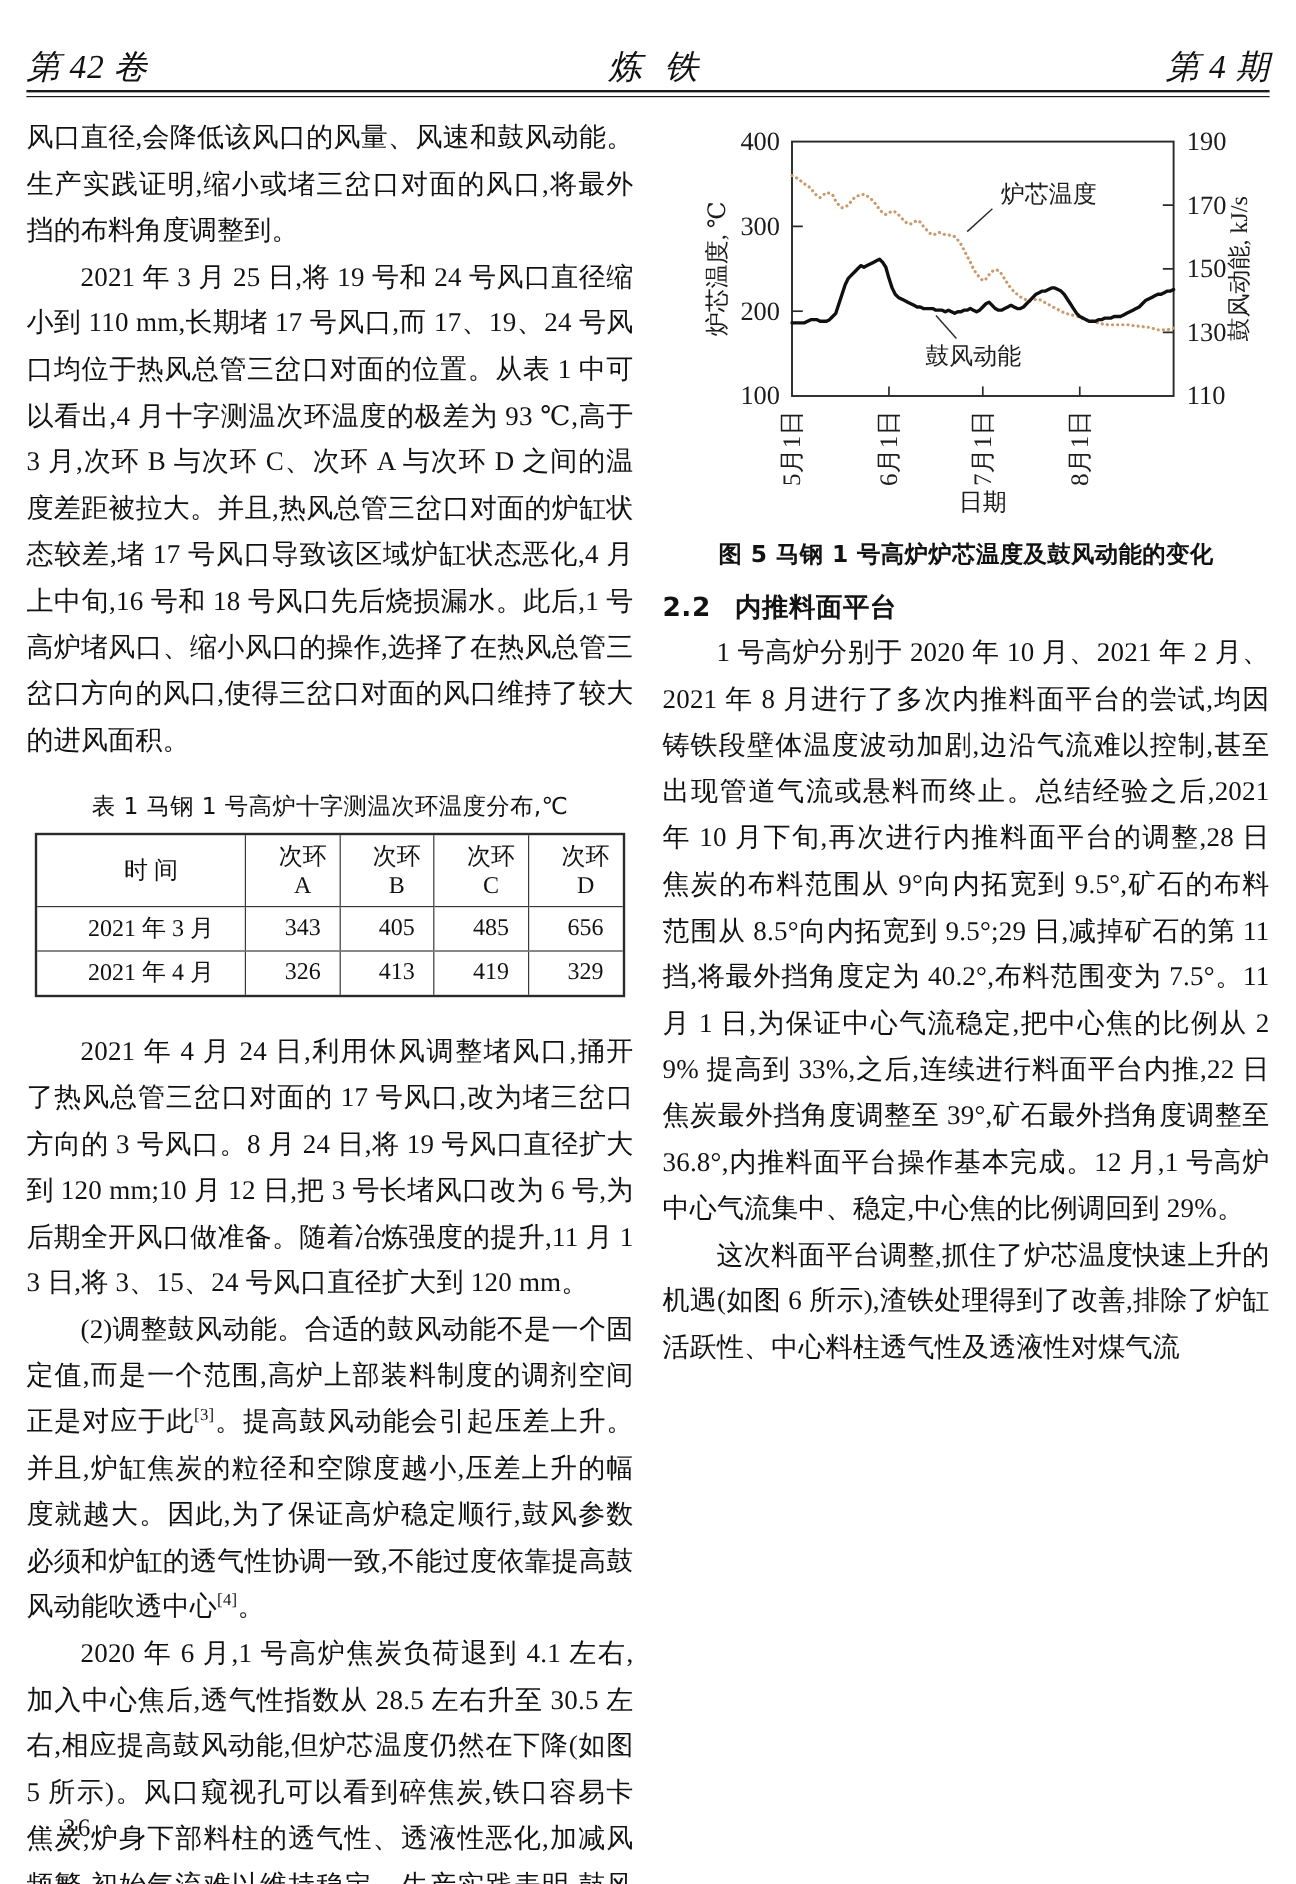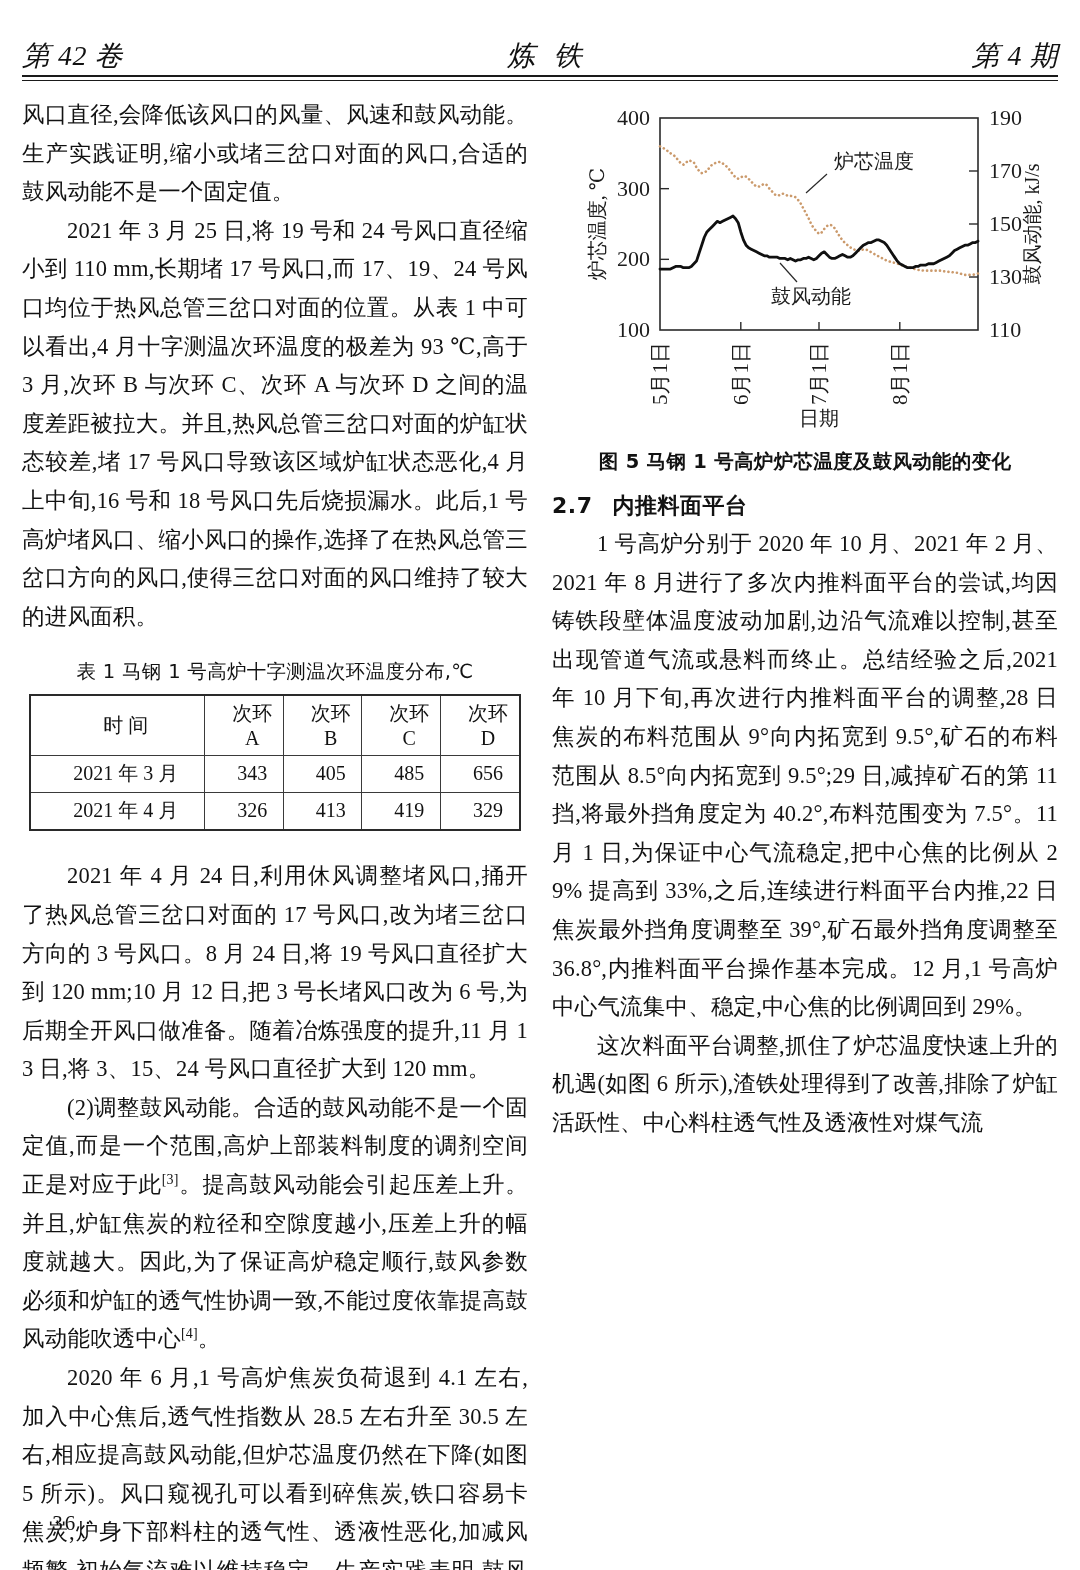--- a/index.html
+++ b/index.html
@@ -144,21 +144,21 @@
   <span class="rh-left">第 42 卷</span>
   <span class="rh-center">炼  铁</span>
   <span class="rh-right">第 4 期</span>
 </div>
 <div class="rule-double"></div>
 
 <div class="page-body">
 
   <div class="col">
 
-    <p class="para">风口直径,会降低该风口的风量、风速和鼓风动能。生产实践证明,缩小或堵三岔口对面的风口,合适的鼓风动能不是一个固定值。</p>
+    <p class="para">风口直径,会降低该风口的风量、风速和鼓风动能。生产实践证明,缩小或堵三岔口对面的风口,将最外挡的布料角度调整到。</p>
 
     <p class="para indent">2021 年 3 月 25 日,将 19 号和 24 号风口直径缩小到 110 mm,长期堵 17 号风口,而 17、19、24 号风口均位于热风总管三岔口对面的位置。从表 1 中可以看出,4 月十字测温次环温度的极差为 93 ℃,高于 3 月,次环 B 与次环 C、次环 A 与次环 D 之间的温度差距被拉大。并且,热风总管三岔口对面的炉缸状态较差,堵 17 号风口导致该区域炉缸状态恶化,4 月上中旬,16 号和 18 号风口先后烧损漏水。此后,1 号高炉堵风口、缩小风口的操作,选择了在热风总管三岔口方向的风口,使得三岔口对面的风口维持了较大的进风面积。</p>
 
     <div class="table-block">
       <div class="table-title">表 1    马钢 1 号高炉十字测温次环温度分布,℃</div>
       <div class="tbl-outer">
         <table class="data">
           <tbody>
             <tr>
               <td class="c0">时    间</td>
@@ -253,21 +253,21 @@
           <text class="axis-text" x="52" y="128" font-size="20" text-anchor="middle" transform="rotate(-90 52 128)">炉芯温度, ℃</text>
           <text class="axis-text" x="487" y="128" font-size="20" text-anchor="middle" transform="rotate(-90 487 128)">鼓风动能, kJ/s</text>
           <text class="axis-text" x="267" y="329" font-size="20" text-anchor="middle">日期</text>
         </svg>
       </div>
       <div class="fig-caption">图 5    马钢 1 号高炉炉芯温度及鼓风动能的变化</div>
     </div>
 
 
     <div class="sec-head">
-      <span class="sec-num">2.7</span><span>内推料面平台</span>
+      <span class="sec-num">2.2</span><span>内推料面平台</span>
     </div>
 
     <p class="para indent">1 号高炉分别于 2020 年 10 月、2021 年 2 月、2021 年 8 月进行了多次内推料面平台的尝试,均因铸铁段壁体温度波动加剧,边沿气流难以控制,甚至出现管道气流或悬料而终止。总结经验之后,2021 年 10 月下旬,再次进行内推料面平台的调整,28 日焦炭的布料范围从 9°向内拓宽到 9.5°,矿石的布料范围从 8.5°向内拓宽到 9.5°;29 日,减掉矿石的第 11 挡,将最外挡角度定为 40.2°,布料范围变为 7.5°。11 月 1 日,为保证中心气流稳定,把中心焦的比例从 29% 提高到 33%,之后,连续进行料面平台内推,22 日焦炭最外挡角度调整至 39°,矿石最外挡角度调整至 36.8°,内推料面平台操作基本完成。12 月,1 号高炉中心气流集中、稳定,中心焦的比例调回到 29%。</p>
     <p class="para indent">这次料面平台调整,抓住了炉芯温度快速上升的机遇(如图 6 所示),渣铁处理得到了改善,排除了炉缸活跃性、中心料柱透气性及透液性对煤气流</p>
   </div>
 </div>
 
 <div class="page-number">· 36 ·</div>
 
 </body></html>

